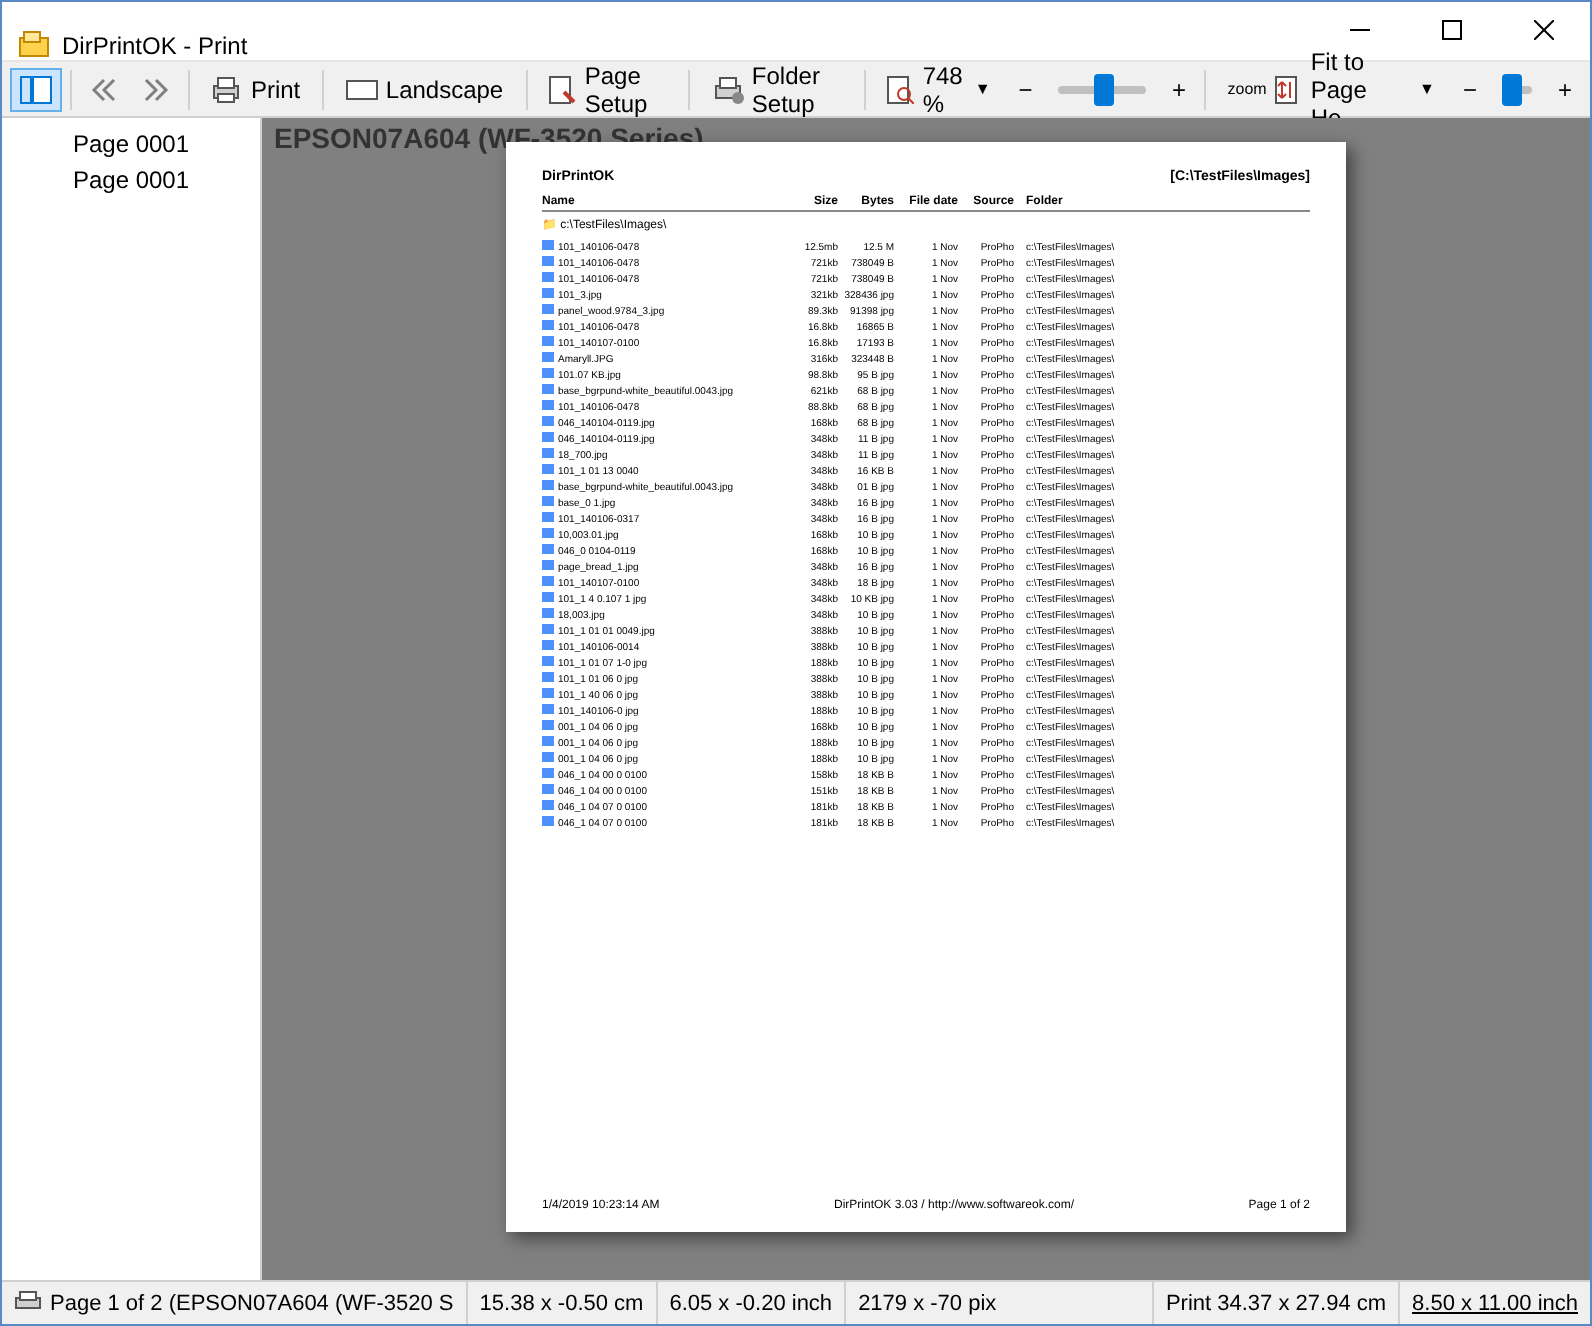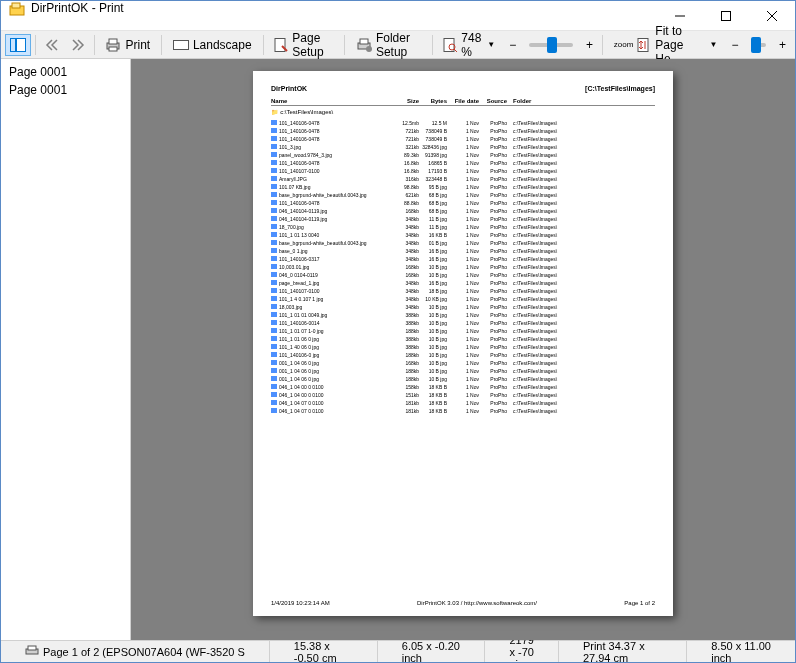--- a/index.html
+++ b/index.html
@@ -1,49 +1,49 @@
 <!DOCTYPE html>
 <html><head>
 <meta charset="utf-8">
 <style>
 * { margin: 0; padding: 0; box-sizing: border-box; }
 body { font-family: "Segoe UI", Tahoma, sans-serif; font-size: 12px; background: #fff; width: 796px; height: 663px; overflow: hidden; display: flex; flex-direction: column; border: 1px solid #5a8ac6; }
-.titlebar { height: 30px; background: #fff; display: flex; align-items: flex-start; padding: 0 0 0 8px; border-bottom: 1px solid #e5e5e5; }
+.titlebar { height: 30px; background: #fff; display: flex; align-items: flex-end; padding: 0 0 0 8px; border-bottom: 1px solid #e5e5e5; }
 .titlebar .app-icon { width: 16px; height: 16px; margin-right: 6px; }
 .titlebar .title { flex: 1; font-size: 12px; color: #000; }
 .titlebar .win-btn { width: 46px; height: 30px; display: flex; align-items: center; justify-content: center; }
 .toolbar { height: 28px; background: #f0f0f0; display: flex; align-items: center; padding: 0 4px; border-bottom: 1px solid #d0d0d0; gap: 2px; }
 .tool-btn { height: 22px; display: inline-flex; align-items: center; padding: 0 6px; font-size: 12px; color: #000; cursor: pointer; gap: 4px; border: 1px solid transparent; }
 .tool-btn.icon-only { padding: 0 4px; }
 .tool-btn.active { background: #cce5ff; border: 1px solid #66afe9; }
 .sep { width: 1px; height: 20px; background: #d0d0d0; margin: 0 2px; }
 .slider { width: 60px; height: 4px; background: #c0c0c0; border-radius: 2px; position: relative; margin: 0 6px; }
 .slider .thumb { width: 10px; height: 16px; background: #0078d7; position: absolute; top: -6px; border-radius: 2px; }
 .dropdown-arrow { font-size: 8px; margin-left: 2px; }
 .main { flex: 1; display: flex; overflow: hidden; }
 .sidebar { width: 130px; background: #fff; border-right: 1px solid #d0d0d0; padding: 4px 0; }
-.side-item { padding: 2px 8px; font-size: 12px; cursor: pointer; }
+.side-item { padding: 2px 8px; font-size: 12px; cursor: pointer; text-align: center; }
 .preview { flex: 1; background: #808080; overflow: auto; position: relative; }
 .printer-label { position: absolute; top: 2px; left: 6px; font-size: 14px; font-weight: bold; color: #333; background: #808080; }
 .page { width: 420px; height: 545px; background: #fff; margin: 12px auto 20px; box-shadow: 3px 3px 8px rgba(0,0,0,0.5); position: relative; padding: 14px 18px 18px 18px; font-size: 5px; color: #000; }
 .page-header { display: flex; justify-content: space-between; font-weight: bold; font-size: 7px; margin-bottom: 6px; }
 .page-path { font-size: 6px; margin-bottom: 4px; }
 .page-table-head { display: flex; font-weight: bold; font-size: 6px; border-bottom: 1px solid #888; padding-bottom: 1px; margin-bottom: 2px; }
 .col-name { width: 120px; }
 .col-size { width: 28px; text-align: right; }
 .col-bytes { width: 28px; text-align: right; }
 .col-filedate { width: 32px; text-align: right; padding-left: 4px; }
 .col-source { width: 28px; text-align: right; }
 .col-folder { flex: 1; padding-left: 6px; }
 .page-row { display: flex; font-size: 5px; line-height: 8px; white-space: nowrap; overflow: hidden; }
 .page-row .rn-icon { width: 6px; height: 5px; margin-right: 2px; display: inline-block; background: #4d90fe; }
 .page-footer { position: absolute; bottom: 10px; left: 18px; right: 18px; display: flex; justify-content: space-between; font-size: 6px; }
 .statusbar { height: 22px; background: #f0f0f0; border-top: 1px solid #d0d0d0; display: flex; align-items: center; font-size: 11px; color: #000; }
-.status-cell { padding: 0 24px; border-right: 1px solid #d0d0d0; height: 100%; display: flex; align-items: center; }
-.status-cell:last-child { border-right: none; }
+.status-cell { padding: 0 6px; border-right: 1px solid #d0d0d0; height: 100%; display: flex; align-items: center; }
+.status-cell:last-child { border-right: none; text-decoration: underline; }
 .status-icon { width: 14px; height: 14px; margin-right: 4px; }
 svg { display: block; }
 </style>
 </head>
 <body>
 
 <div class="titlebar">
   <span class="app-icon">
     <svg width="16" height="16">
         <rect x="1" y="5" width="14" height="9" fill="#ffd24d" stroke="#c28800"></rect>
@@ -164,20 +164,21 @@
     </div>
   <div class="tool-btn icon-only">+</div>
 </div>
 
 <div class="main">
   <div class="sidebar">
     <div class="side-item">Page 0001</div>
     <div class="side-item">Page 0001</div>
   </div>
   <div class="preview">
+    <div class="printer-label">EPSON07A604 (WF-3520 Series)</div>
     <div class="page">
       <div class="page-header">
         <span>DirPrintOK</span>
         <span>[C:\TestFiles\Images]</span>
       </div>
       <div class="page-table-head">
         <span class="col-name">Name</span>
         <span class="col-size">Size</span>
         <span class="col-bytes">Bytes</span>
         <span class="col-filedate">File date</span>

